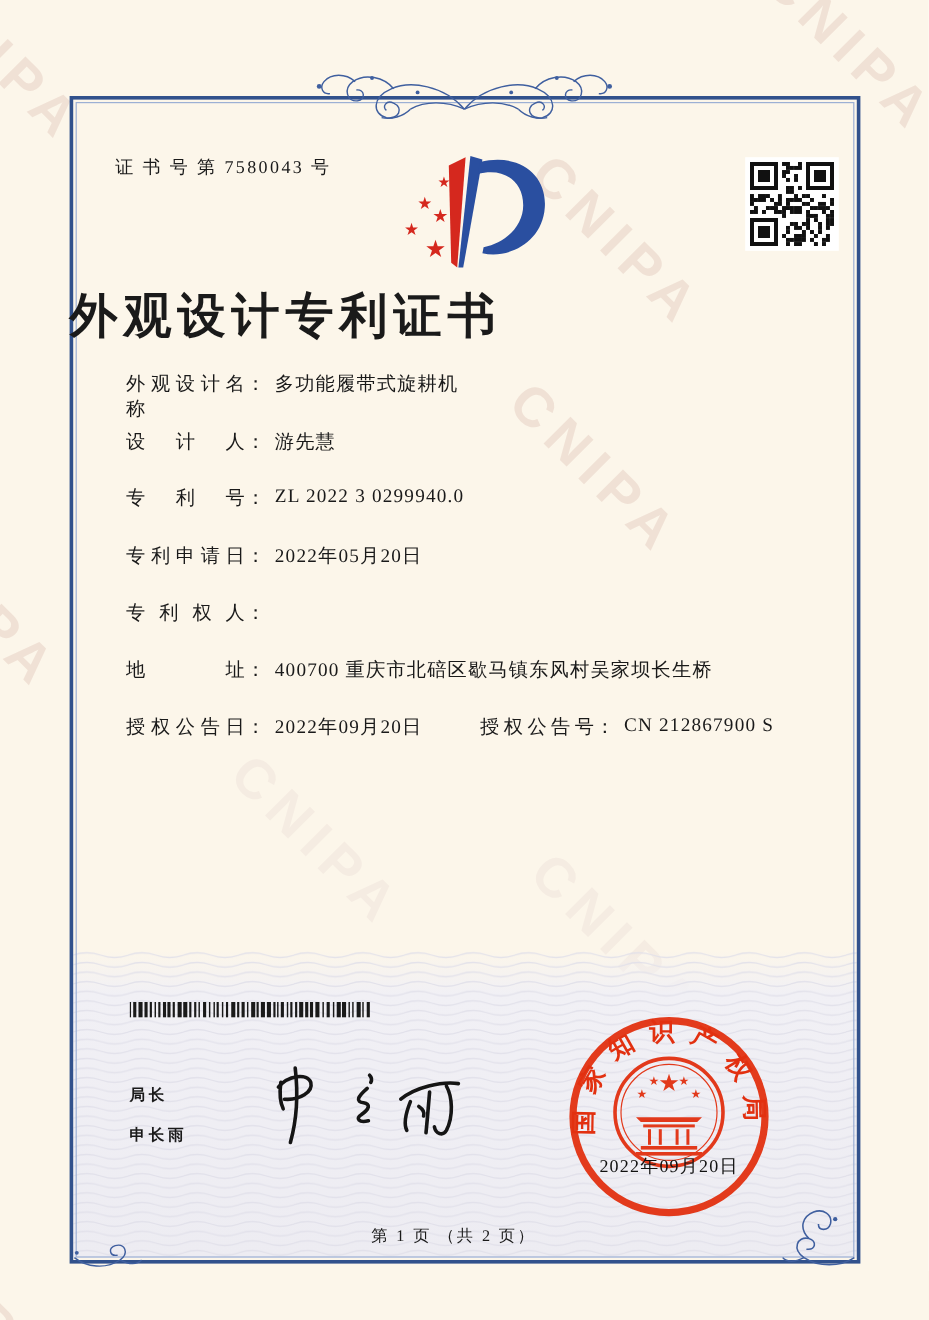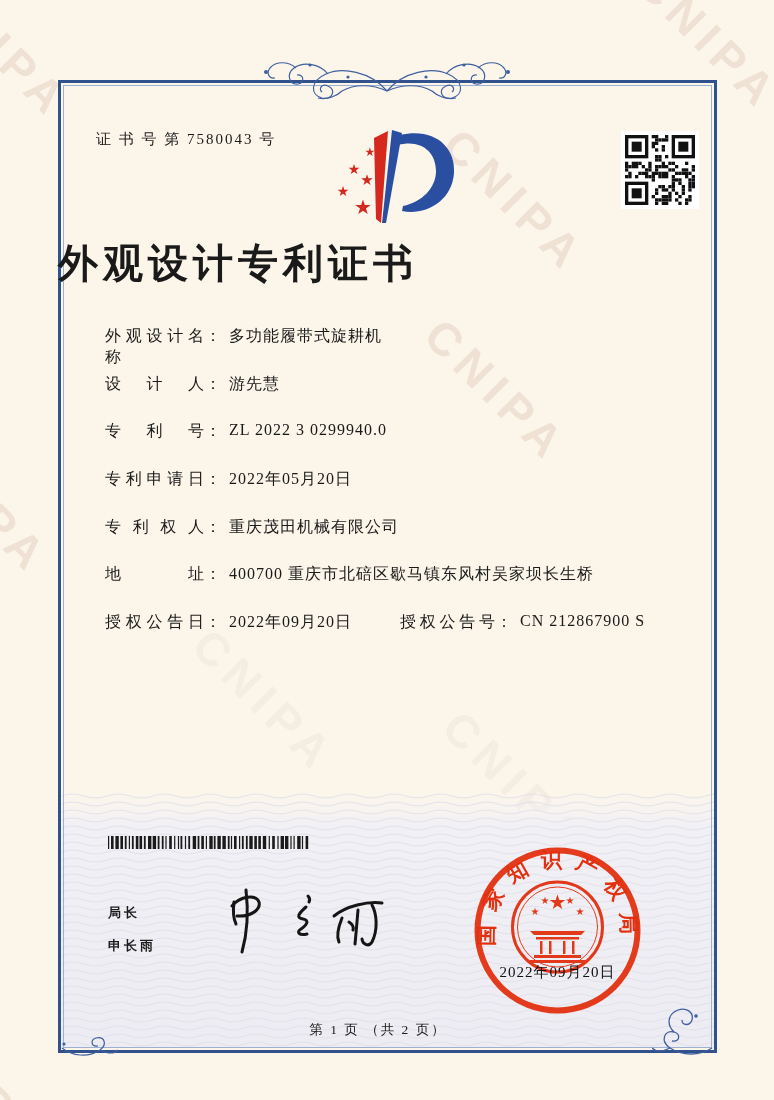--- a/index.html
+++ b/index.html
@@ -39,21 +39,21 @@
   }
   .logo{position:absolute; left:330px; top:126px;}
   .qr-wrap{
     position:absolute; left:621px; top:131px; width:70px; height:70px;
     background:#fff; padding:4px;
   }
   .title{
     position:absolute; left:58px; top:236px; width:656px;
     text-align:left; font-size:40px; font-weight:bold; letter-spacing:5px;
   }
-  .fields{position:absolute; left:105px; top:326px; width:575px; font-size:16px;font-family:Liberation Serif, serif;}
+  .fields{position:absolute; left:105px; top:310px; width:575px; font-size:16px;font-family:Liberation Serif, serif;}
   .frow{height:47.7px; display:flex; align-items:flex-start; position:relative;}
   .flabel{
     display:inline-block; width:100px; text-align:justify; text-align-last:justify;
     letter-spacing:1px; flex:0 0 auto;
   }
   .fcolon{flex:0 0 auto; margin-right:8px;}
   .fvalue{letter-spacing:1px; white-space:nowrap;}
   .fgroup2{position:absolute; left:295px; top:0; display:flex;}
   .fgroup2 .flabel{width:96px;}
   .body-text{
@@ -312,21 +312,20 @@
         <span class="fvalue">ZL 2022 3 0299940.0</span>
       </div>
       <div class="frow">
         <span class="flabel">专利申请日</span>
           <span class="fcolon">：</span>
         <span class="fvalue">2022年05月20日</span>
       </div>
       <div class="frow">
         <span class="flabel">专 利 权 人</span>
           <span class="fcolon">：</span>
-        <span class="fvalue">重庆茂田机械有限公司</span>
       </div>
       <div class="frow">
         <span class="flabel">地　　　址</span>
           <span class="fcolon">：</span>
         <span class="fvalue">400700  重庆市北碚区歇马镇东风村吴家坝长生桥</span>
       </div>
       <div class="frow">
         <span class="flabel">授权公告日</span>
           <span class="fcolon">：</span>
         <span class="fvalue">2022年09月20日</span>

